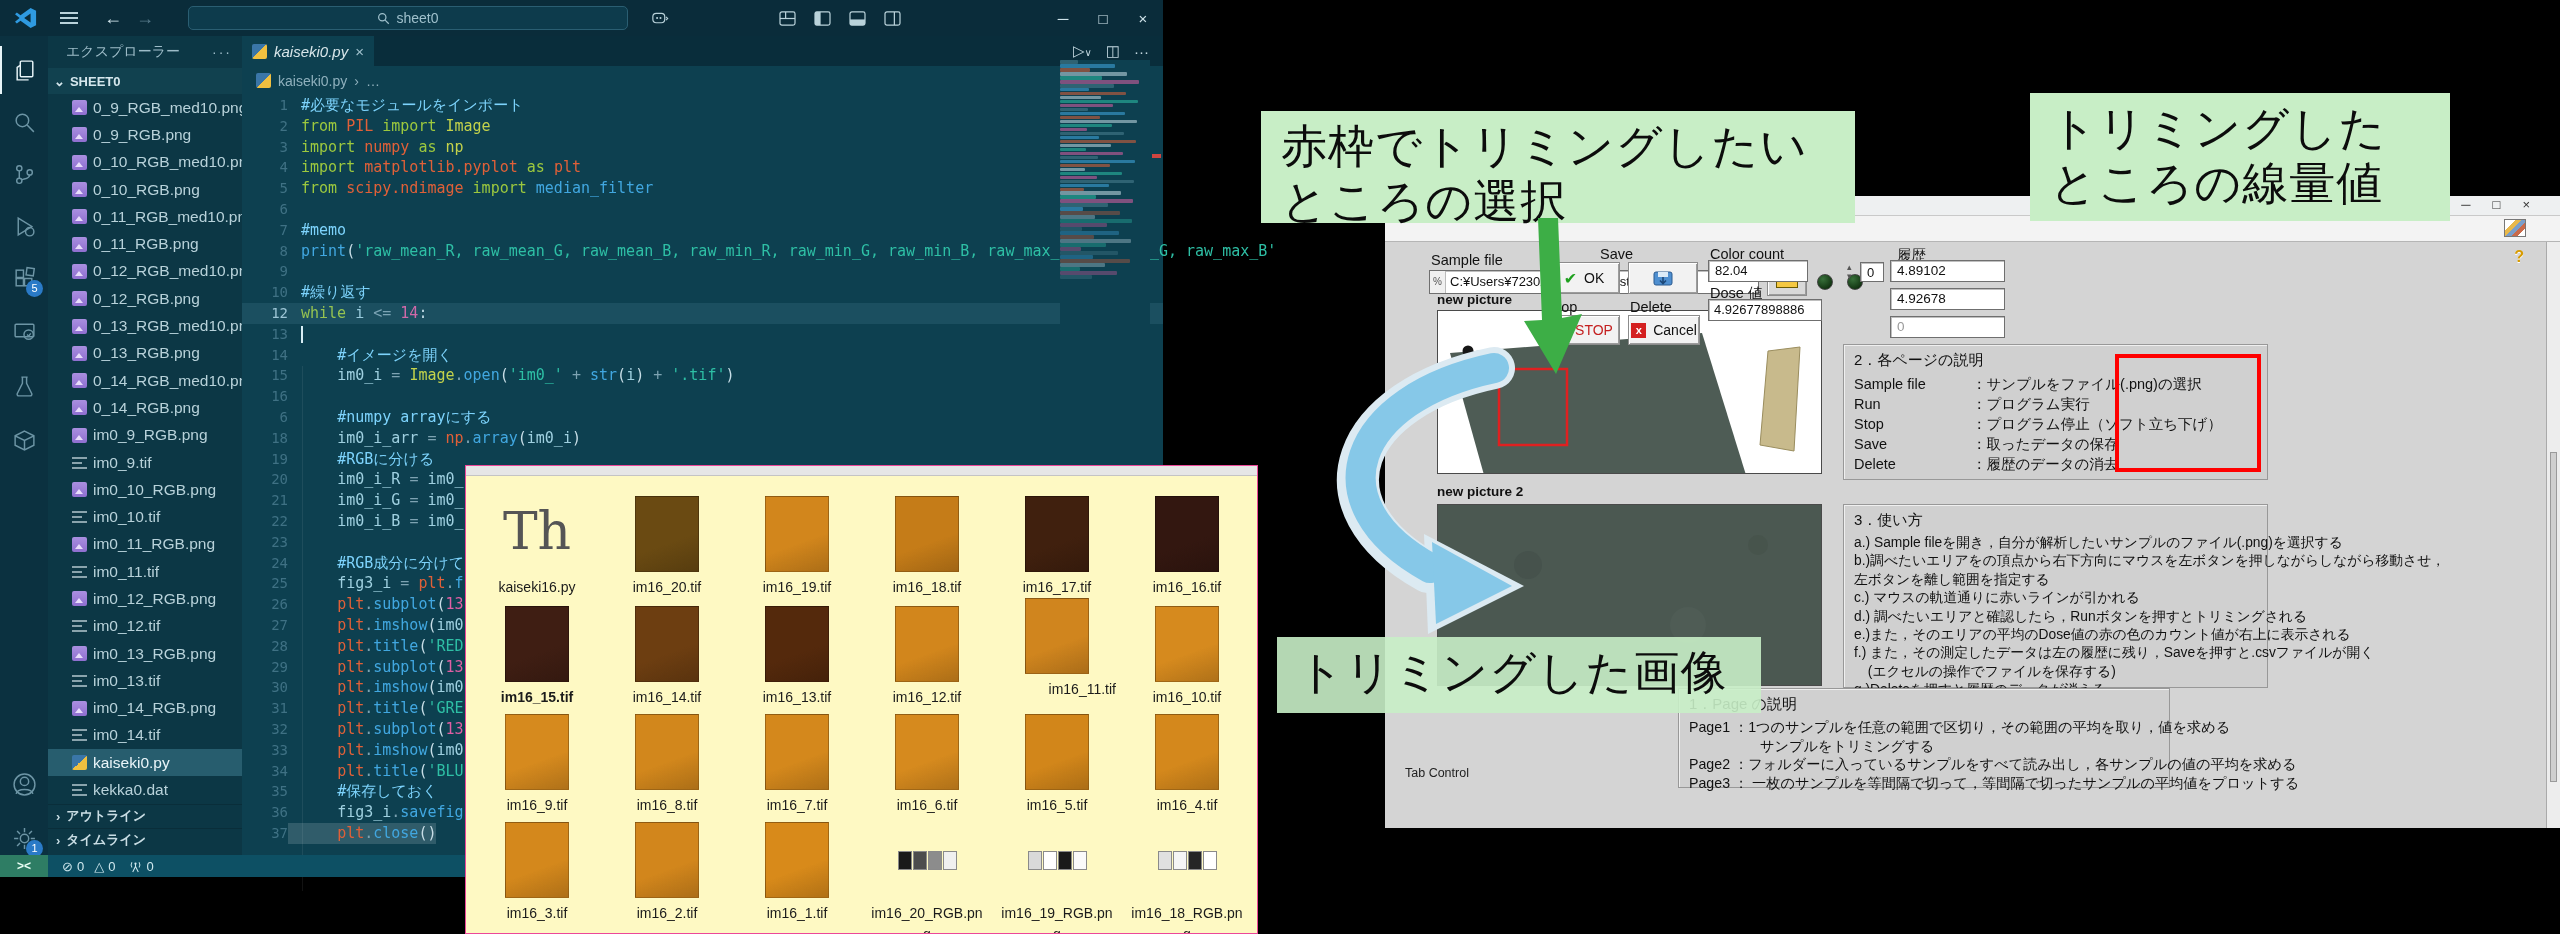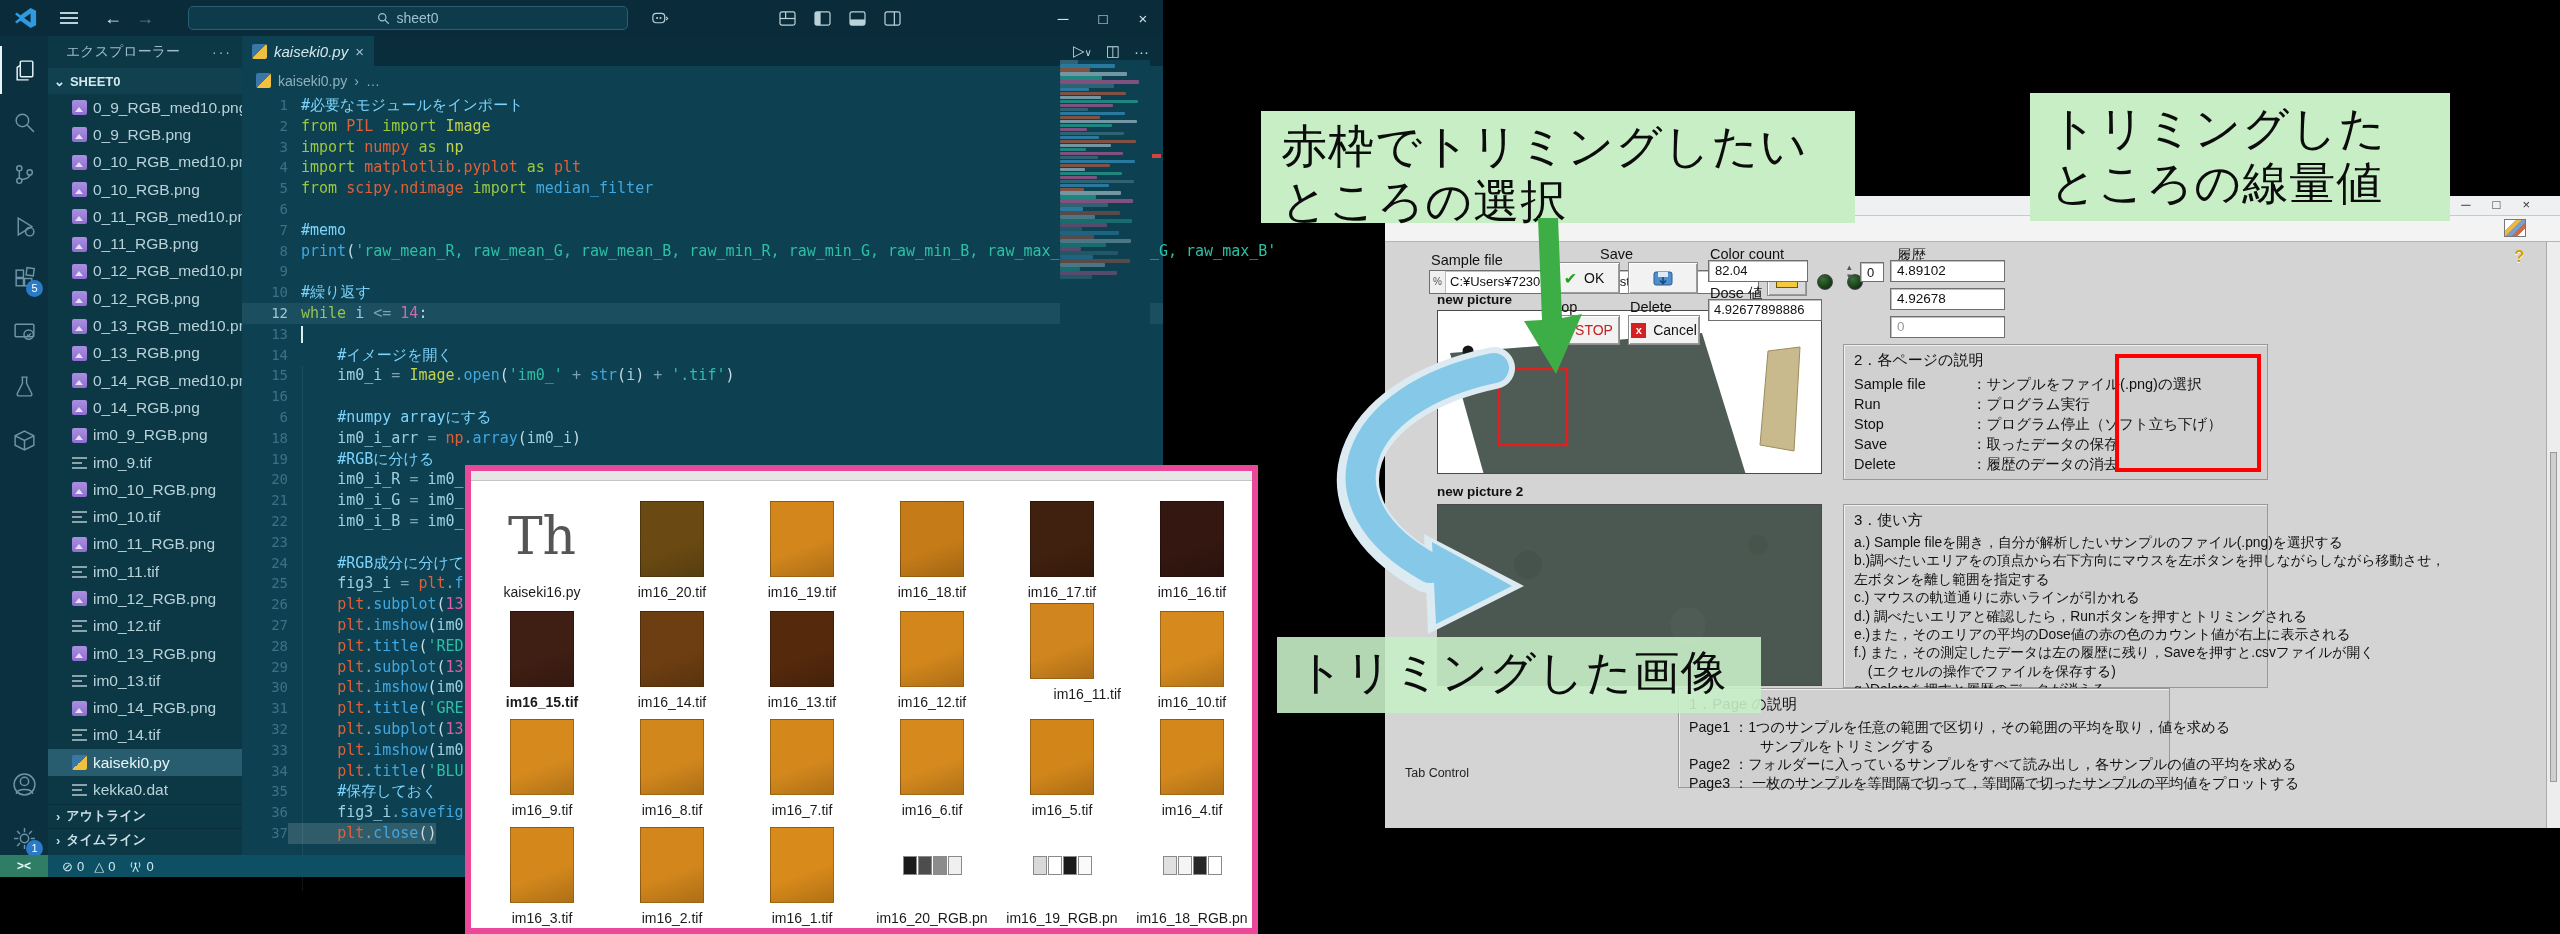--- a/index.html
+++ b/index.html
@@ -87,22 +87,22 @@
   .tk-br { color:#c7dde6; }
   .hl-box { background:rgba(140,165,175,0.28); }
   .cursor-caret { display:inline-block; width:2px; height:17px; background:#d8eef5; margin-top:2px; }
   #indent-guide { position:absolute; left:60px; top:330px; width:1px; height:525px;
                   background:rgba(255,255,255,0.07); }
   #minimap { position:absolute; right:13px; top:24px; width:90px; height:796px; background:#0d4050; }
   #minimap .mm-row { height:3.6px; margin-bottom:0.4px; border-radius:1px; }
   #sb-redmark { position:absolute; right:2px; top:118px; width:9px; height:4px; background:#d04540; }
 
   
-  #explorer { position:absolute; left:465px; top:465px; width:793px; height:469px; background:#ffffff;
-              border:6px solid #ec4899; overflow:hidden; z-index:2; }
+  #explorer { position:absolute; left:465px; top:465px; width:793px; height:469px; background:#fef9c3;
+              border:1px solid #ec4899; overflow:hidden; z-index:2; }
   #explorer-top { height:10px; background:#e6e6e6; border-bottom:1px solid #c4c4c4; }
   .thumb { position:absolute; width:130px; text-align:center; }
   .thumb .swatch { width:64px; height:76px; margin:0 auto; border:1px solid rgba(0,0,0,0.25); }
   .thumb .pyicon { width:74px; height:76px; margin:0 auto; color:#555;
                    font-family:"DejaVu Serif", serif; font-size:52px; line-height:70px; }
   .thumb .rgbicon { width:64px; height:76px; margin:0 auto; display:flex; align-items:center;
                     justify-content:center; gap:1px; }
   .thumb .rgbicon span { width:14px; height:19px; border:1px solid #8a8a8a; display:block; }
   .thumb .tlabel { margin-top:5px; font-size:14px; color:#1b1b1b; line-height:21px;
                    word-break:break-all; padding:0 6px; }

